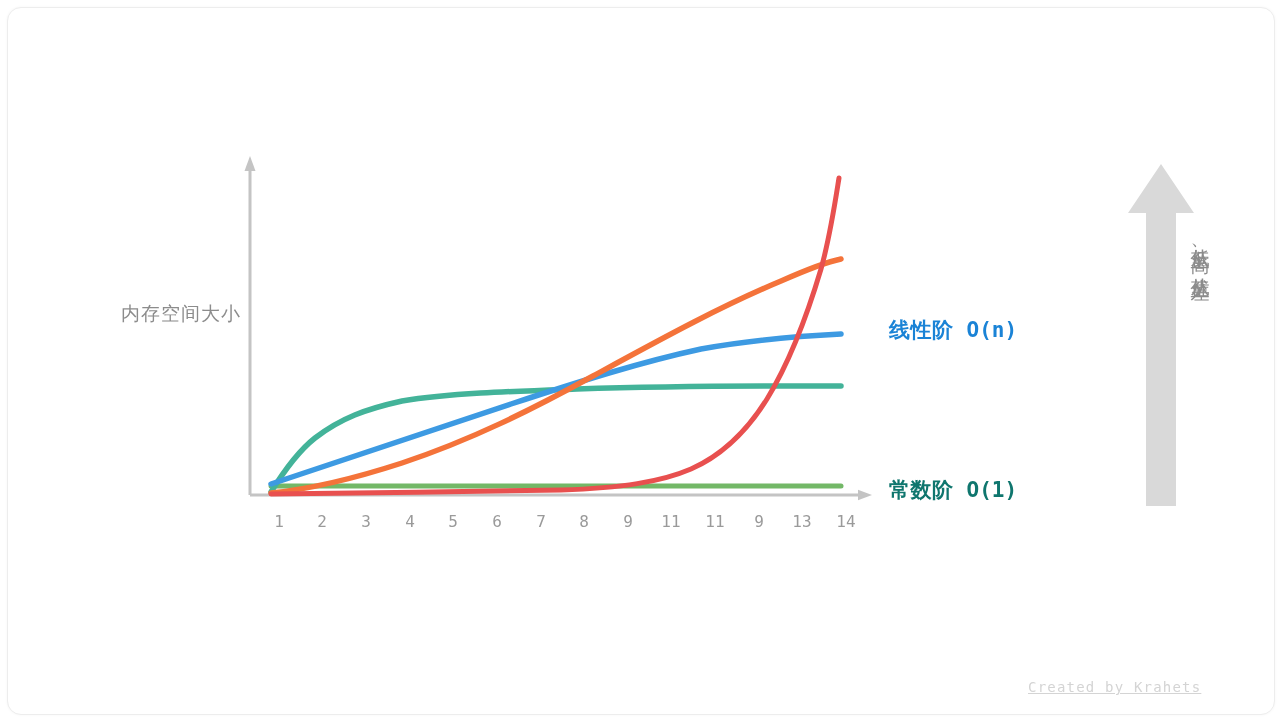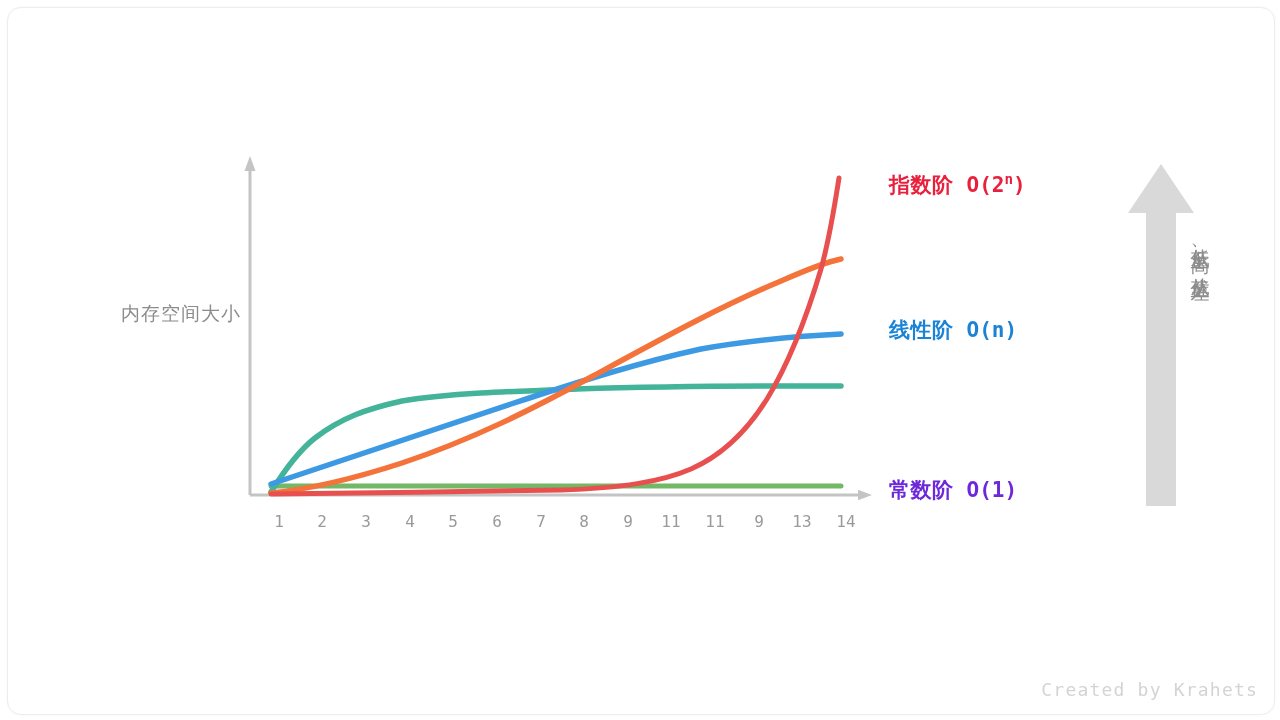--- a/index.html
+++ b/index.html
@@ -49,23 +49,24 @@
   .legend-item .oh{margin-left:13px;letter-spacing:0px;}
   .legend-item sup{font-size:0.68em;line-height:0;vertical-align:super;}
   #rank-text{
     position:absolute;left:1125px;top:225px;width:80px;
     font-size:19px;color:#8c8c8c;letter-spacing:2px;
     writing-mode:vertical-rl;text-orientation:upright;
     white-space:nowrap;
   }
 
   #credit{
-    position:absolute;left:1020px;top:671px;width:230px;text-align:right;
-    font-size:18px;color:#d4d4d4;letter-spacing:1.2px;
+    position:absolute;left:1020px;top:671px;width:230px;text-align:left;
+    font-size:14px;color:#d4d4d4;letter-spacing:1.2px;
     font-family:"DejaVu Sans Mono","Liberation Mono",monospace;
+    text-decoration:underline;
   }
 </style>
 </head>
 <body>
 
 <div id="card">
   <div id="stage">
 
     <svg class="plot" viewBox="0 0 1280 720">
 
@@ -109,31 +110,28 @@
     <div class="tick" style="left:476px">6</div>
     <div class="tick" style="left:520px">7</div>
     <div class="tick" style="left:563px">8</div>
     <div class="tick" style="left:607px">9</div>
     <div class="tick" style="left:650px">11</div>
     <div class="tick" style="left:694px">11</div>
     <div class="tick" style="left:738px">9</div>
     <div class="tick" style="left:781px">13</div>
     <div class="tick" style="left:825px">14</div>
 
-    <div class="legend-item" style="top:163px;color:#e8203c">
-      <span class="cn">指数阶</span><span class="oh"><span>O(2</span><sup>n</sup><span>)</span></span>
-    </div>
 
 
     <div class="legend-item" style="top:308px;color:#1a83d6">
       <span class="cn">线性阶</span><span class="oh"><span>O(n</span><sup></sup><span>)</span></span>
     </div>
 
 
-    <div class="legend-item" style="top:468px;color:#6d28d9">
+    <div class="legend-item" style="top:468px;color:#0f766e">
       <span class="cn">常数阶</span><span class="oh"><span>O(1</span><sup></sup><span>)</span></span>
     </div>
 
     <div id="rank-text">从低至高、从优至差</div>
 
     <div id="credit">Created by Krahets</div>
 
   </div>
 </div>
 

